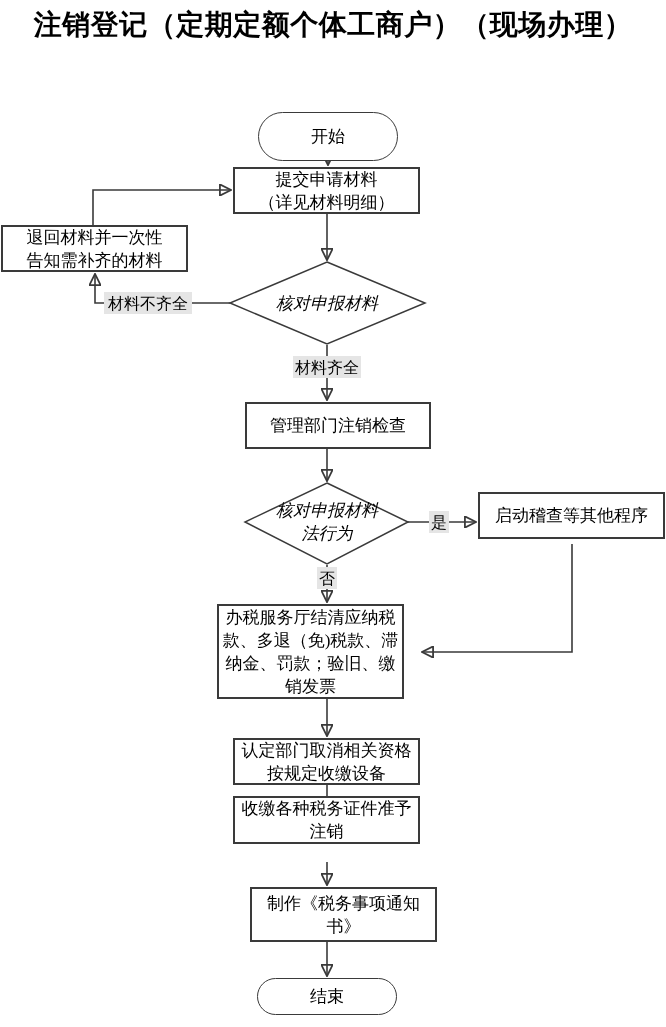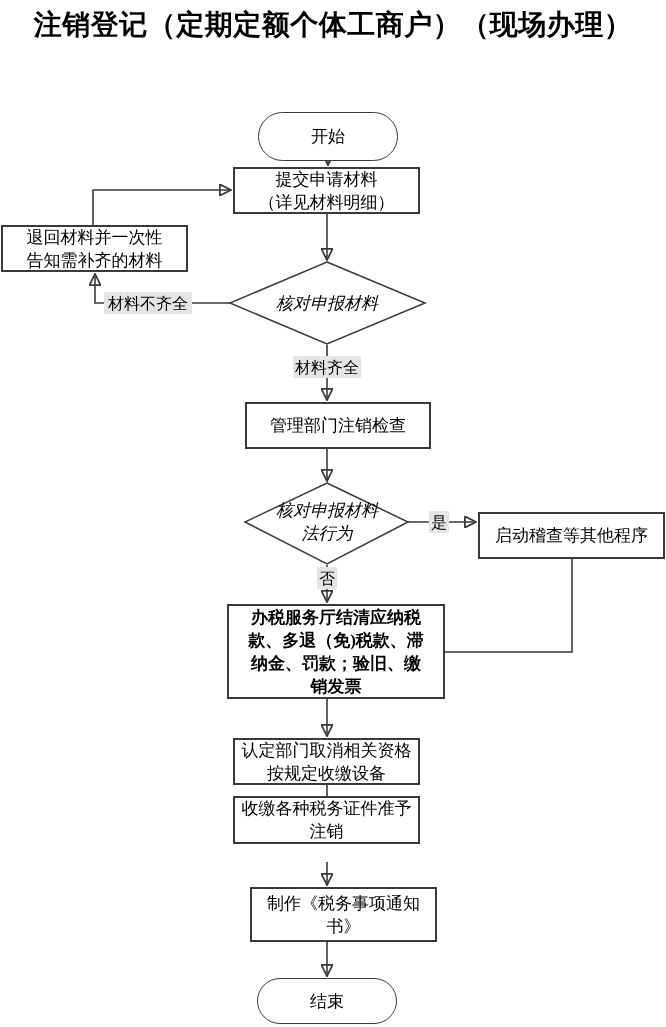--- a/index.html
+++ b/index.html
@@ -133,31 +133,31 @@
 
   <div class="node" style="left:233px; top:402px; width:186px; height:47px;margin-left:12px;">管理部门注销检查</div>
 
   <div class="diamond-label" style="left:257px; top:498px; width:140px; height:48px;">核对申报材料
 法行为</div>
 
   <div class="edge-label" style="left:429px; top:511px; width:20px; height:22px;">是</div>
 
   <div class="edge-label" style="left:317px; top:567px; width:20px; height:22px;">否</div>
 
-  <div class="node" style="left:478px; top:512px; width:187px; height:47px;">启动稽查等其他程序</div>
+  <div class="node" style="left:478px; top:492px; width:187px; height:47px;">启动稽查等其他程序</div>
 
-  <div class="node" style="left:227px; top:604px; width:218px; height:95px;font-weight:bold;">办税服务厅结清应纳税
+  <div class="node" style="left:217px; top:604px; width:187px; height:95px;">办税服务厅结清应纳税
 款、多退（免)税款、滞
 纳金、罚款；验旧、缴
 销发票</div>
 
   <div class="node" style="left:233px; top:738px; width:187px; height:47px;">认定部门取消相关资格
 按规定收缴设备</div>
 
   <div class="node" style="left:233px; top:796px; width:187px; height:48px;">收缴各种税务证件准予
 注销</div>
 
   <div class="node" style="left:250px; top:887px; width:187px; height:55px;">制作《税务事项通知
 书》</div>
 
-  <div class="node oval" style="left:257px; top:978px; width:140px; height:46px;">结束</div>
+  <div class="node oval" style="left:257px; top:978px; width:140px; height:37px;">结束</div>
 
 </div>
 
 </body></html>

